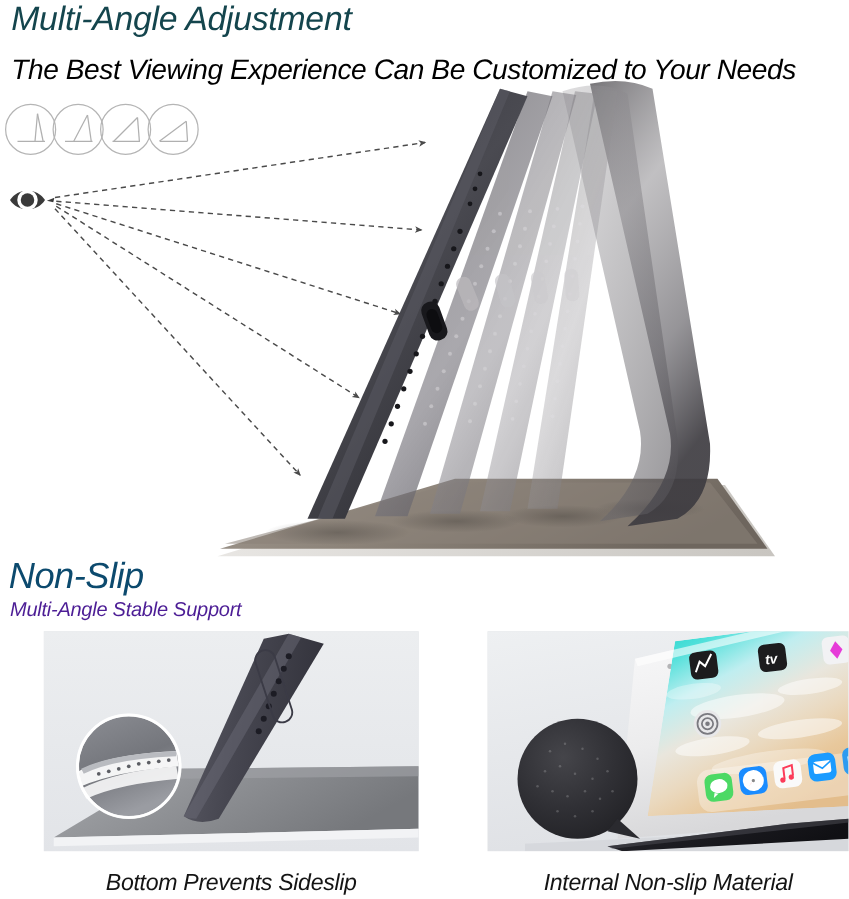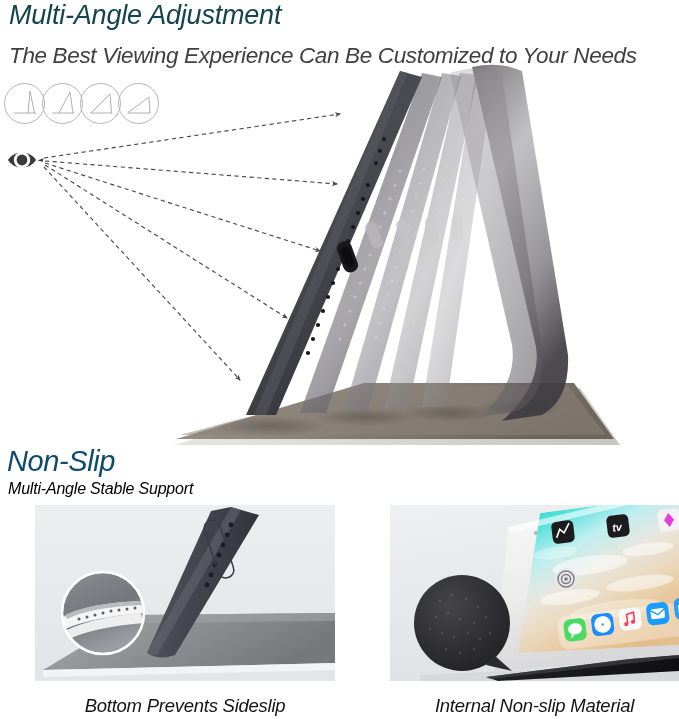--- a/index.html
+++ b/index.html
@@ -35,21 +35,21 @@
     font-weight: 400;
     white-space: nowrap;
   }
   .subtitle-main {
     position: absolute;
     left: 9px;
     top: 42px;
     font-size: 22.5px;
     line-height: 28px;
     letter-spacing: -0.35px;
-    color: #404040;
+    color: #000000;
     font-weight: 400;
     white-space: nowrap;
   }
 
   
   .angle-icons {
     position: absolute;
     left: 3px;
     top: 82px;
     width: 152px;
@@ -103,21 +103,21 @@
     font-weight: 400;
     white-space: nowrap;
   }
   .subtitle-nonslip {
     position: absolute;
     left: 8px;
     top: 479px;
     font-size: 16px;
     line-height: 20px;
     letter-spacing: -0.2px;
-    color: #000000;
+    color: #4c1d95;
     font-weight: 400;
     white-space: nowrap;
   }
 
   
   .panel {
     position: absolute;
     top: 505px;
     height: 176px;
     background: #e5e7ea;

